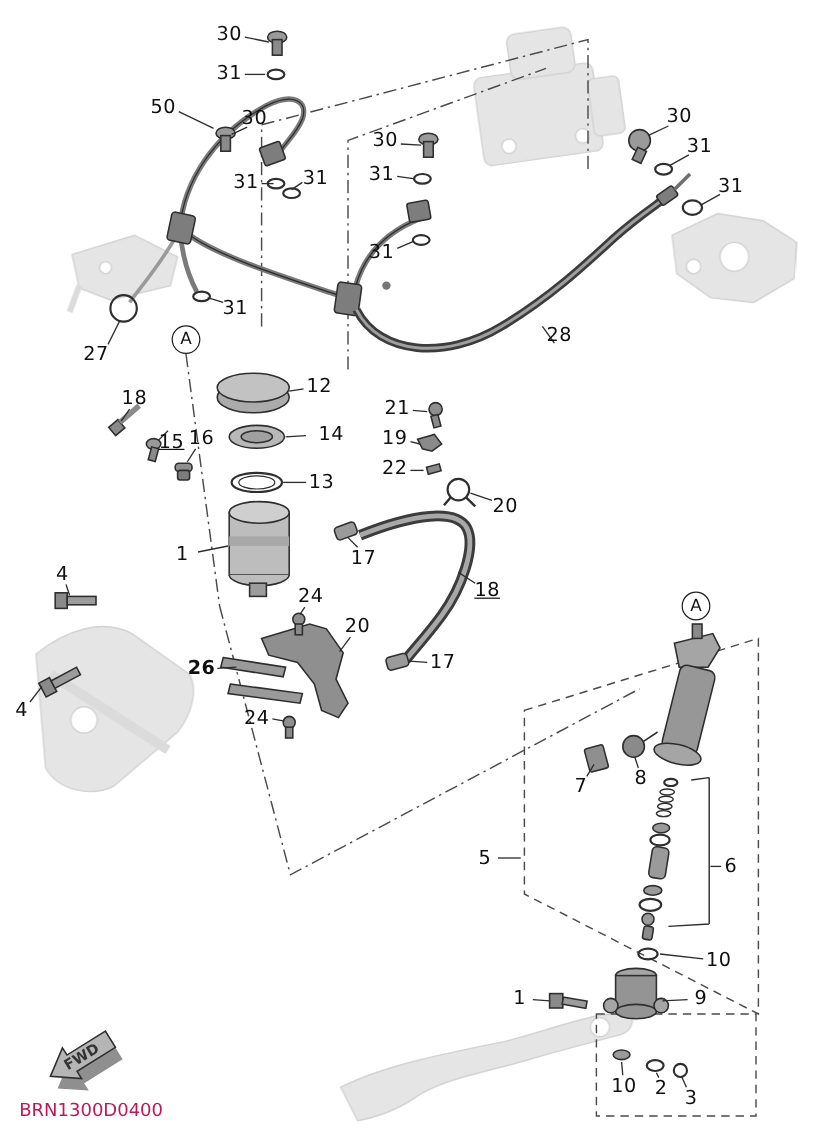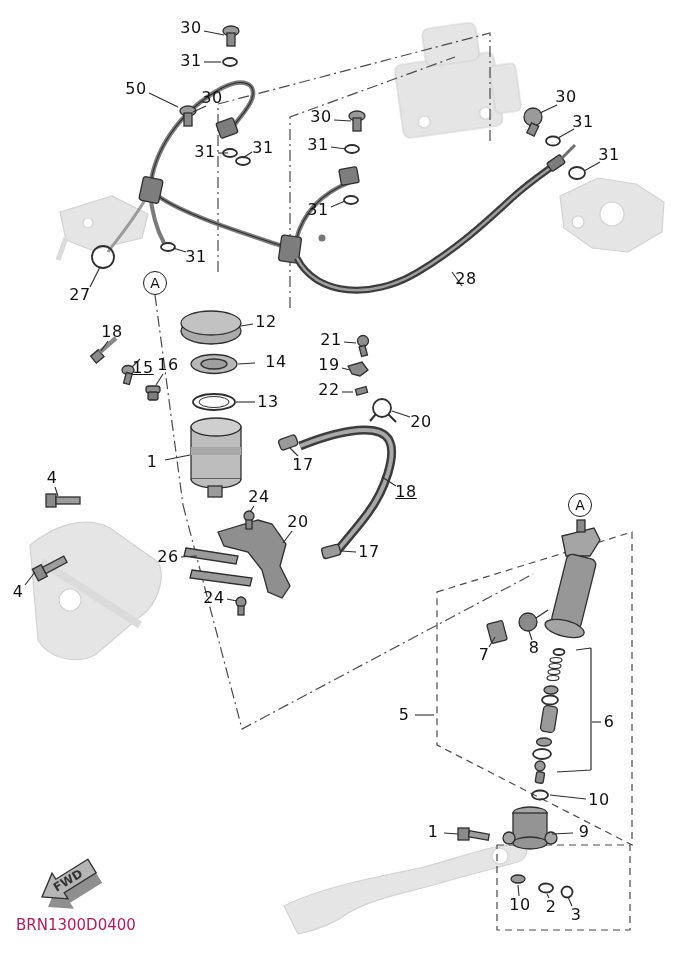--- a/index.html
+++ b/index.html
@@ -279,21 +279,21 @@
       <span class="callout" style="left: 276px; top: 362px;">14</span>
       <span class="callout" style="left: 329px; top: 390px;">22</span>
       <span class="callout" style="left: 268px; top: 402px;">13</span>
       <span class="callout" style="left: 421px; top: 422px;">20</span>
       <span class="callout" style="left: 152px; top: 462px;">1</span>
       <span class="callout" style="left: 303px; top: 465px;">17</span>
       <span class="callout" style="left: 406px; top: 492px; text-decoration: underline;">18</span>
       <span class="callout" style="left: 52px; top: 478px;">4</span>
       <span class="callout" style="left: 259px; top: 497px;">24</span>
       <span class="callout" style="left: 298px; top: 522px;">20</span>
-      <span class="callout" style="left: 168px; top: 557px;">26</span>
+      <span class="callout" style="left: 168px; top: 557px; font-weight: bold;">26</span>
       <span class="callout" style="left: 369px; top: 552px;">17</span>
       <span class="callout" style="left: 18px; top: 592px;">4</span>
       <span class="callout" style="left: 214px; top: 598px;">24</span>
       <span class="callout" style="left: 484px; top: 655px;">7</span>
       <span class="callout" style="left: 534px; top: 648px;">8</span>
       <span class="callout" style="left: 404px; top: 715px;">5</span>
       <span class="callout" style="left: 609px; top: 722px;">6</span>
       <span class="callout" style="left: 599px; top: 800px;">10</span>
       <span class="callout" style="left: 433px; top: 832px;">1</span>
       <span class="callout" style="left: 584px; top: 832px;">9</span>

